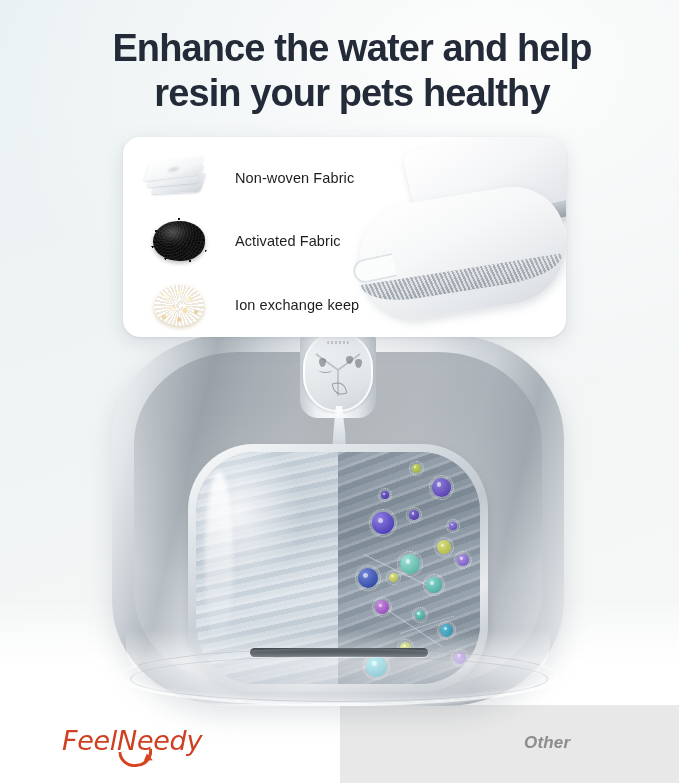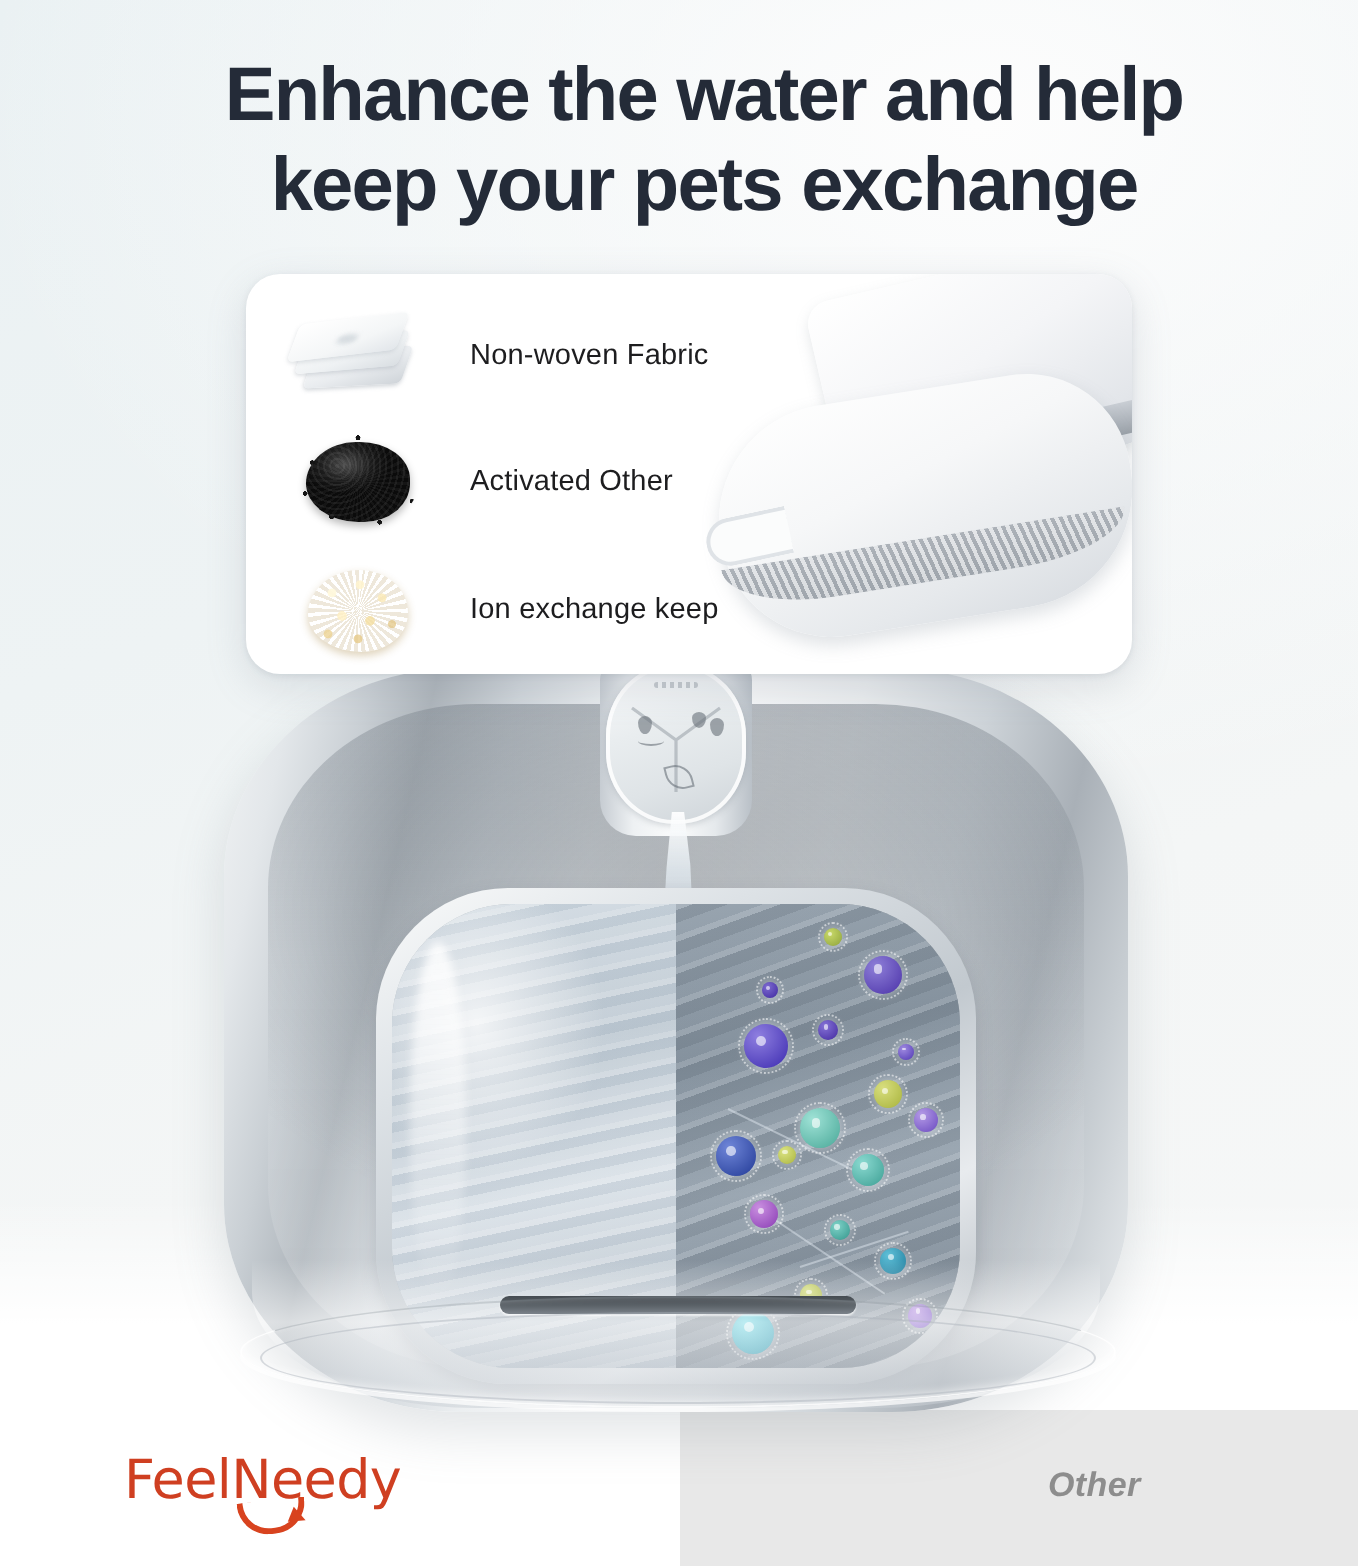--- a/index.html
+++ b/index.html
@@ -301,21 +301,21 @@
     left:-2px;top:128px;width:40px;height:20px;
     border-radius:12px 0 0 12px;
     border:2px solid #dfe3e7;border-right:none;
     background:#fbfcfc;transform:rotate(-12deg);
   }
 
   
   .brand{
     position:absolute;left:62px;top:725px;
     font-size:27px;color:#cf3f21;letter-spacing:-.3px;
-    font-family:"DejaVu Sans",sans-serif;font-weight:400;
+    font-family:"DejaVu Sans",sans-serif;font-weight:400;font-style:italic;
   }
   .brand-swoosh{
     position:absolute;left:119px;top:750px;width:28px;height:14px;
     border:3px solid #d8431f;border-top:none;
     border-radius:0 0 16px 16px;
     transform:rotate(-6deg);
   }
   .brand-swoosh::after{
     content:"";position:absolute;right:-3px;top:6px;
     border-left:8px solid #d8431f;
@@ -331,21 +331,21 @@
 <body>
 
 <div id="stage">
 
   <div class="bg-base"></div>
   <div class="bg-white-lower"></div>
   <div class="other-panel"></div>
 
   <div class="headline">
     <span>Enhance the water and help</span>
-    <span class="l2">keep your pets exchange</span>
+    <span class="l2">resin your pets healthy</span>
   </div>
 
   <div class="fountain">
     <div class="bowl-shadow"></div>
     <div class="bowl-outer"></div>
     <div class="bowl-inner-shade"></div>
 
     <div class="spout-stem"></div>
     <div class="spout-head">
       <div class="spout-vent"></div>
@@ -453,21 +453,21 @@
           <div class="fab fab2"></div>
           <div class="fab fab3"></div>
       </div>
       <div class="row-label">Non-woven Fabric</div>
     </div>
 
     <div class="row row2">
       <div class="swatch">
         <div class="carbon"></div>
       </div>
-      <div class="row-label">Activated Other</div>
+      <div class="row-label">Activated Fabric</div>
     </div>
 
     <div class="row row3">
       <div class="swatch">
         <div class="resin"></div>
       </div>
       <div class="row-label">Ion exchange keep</div>
     </div>
   </div>
 

